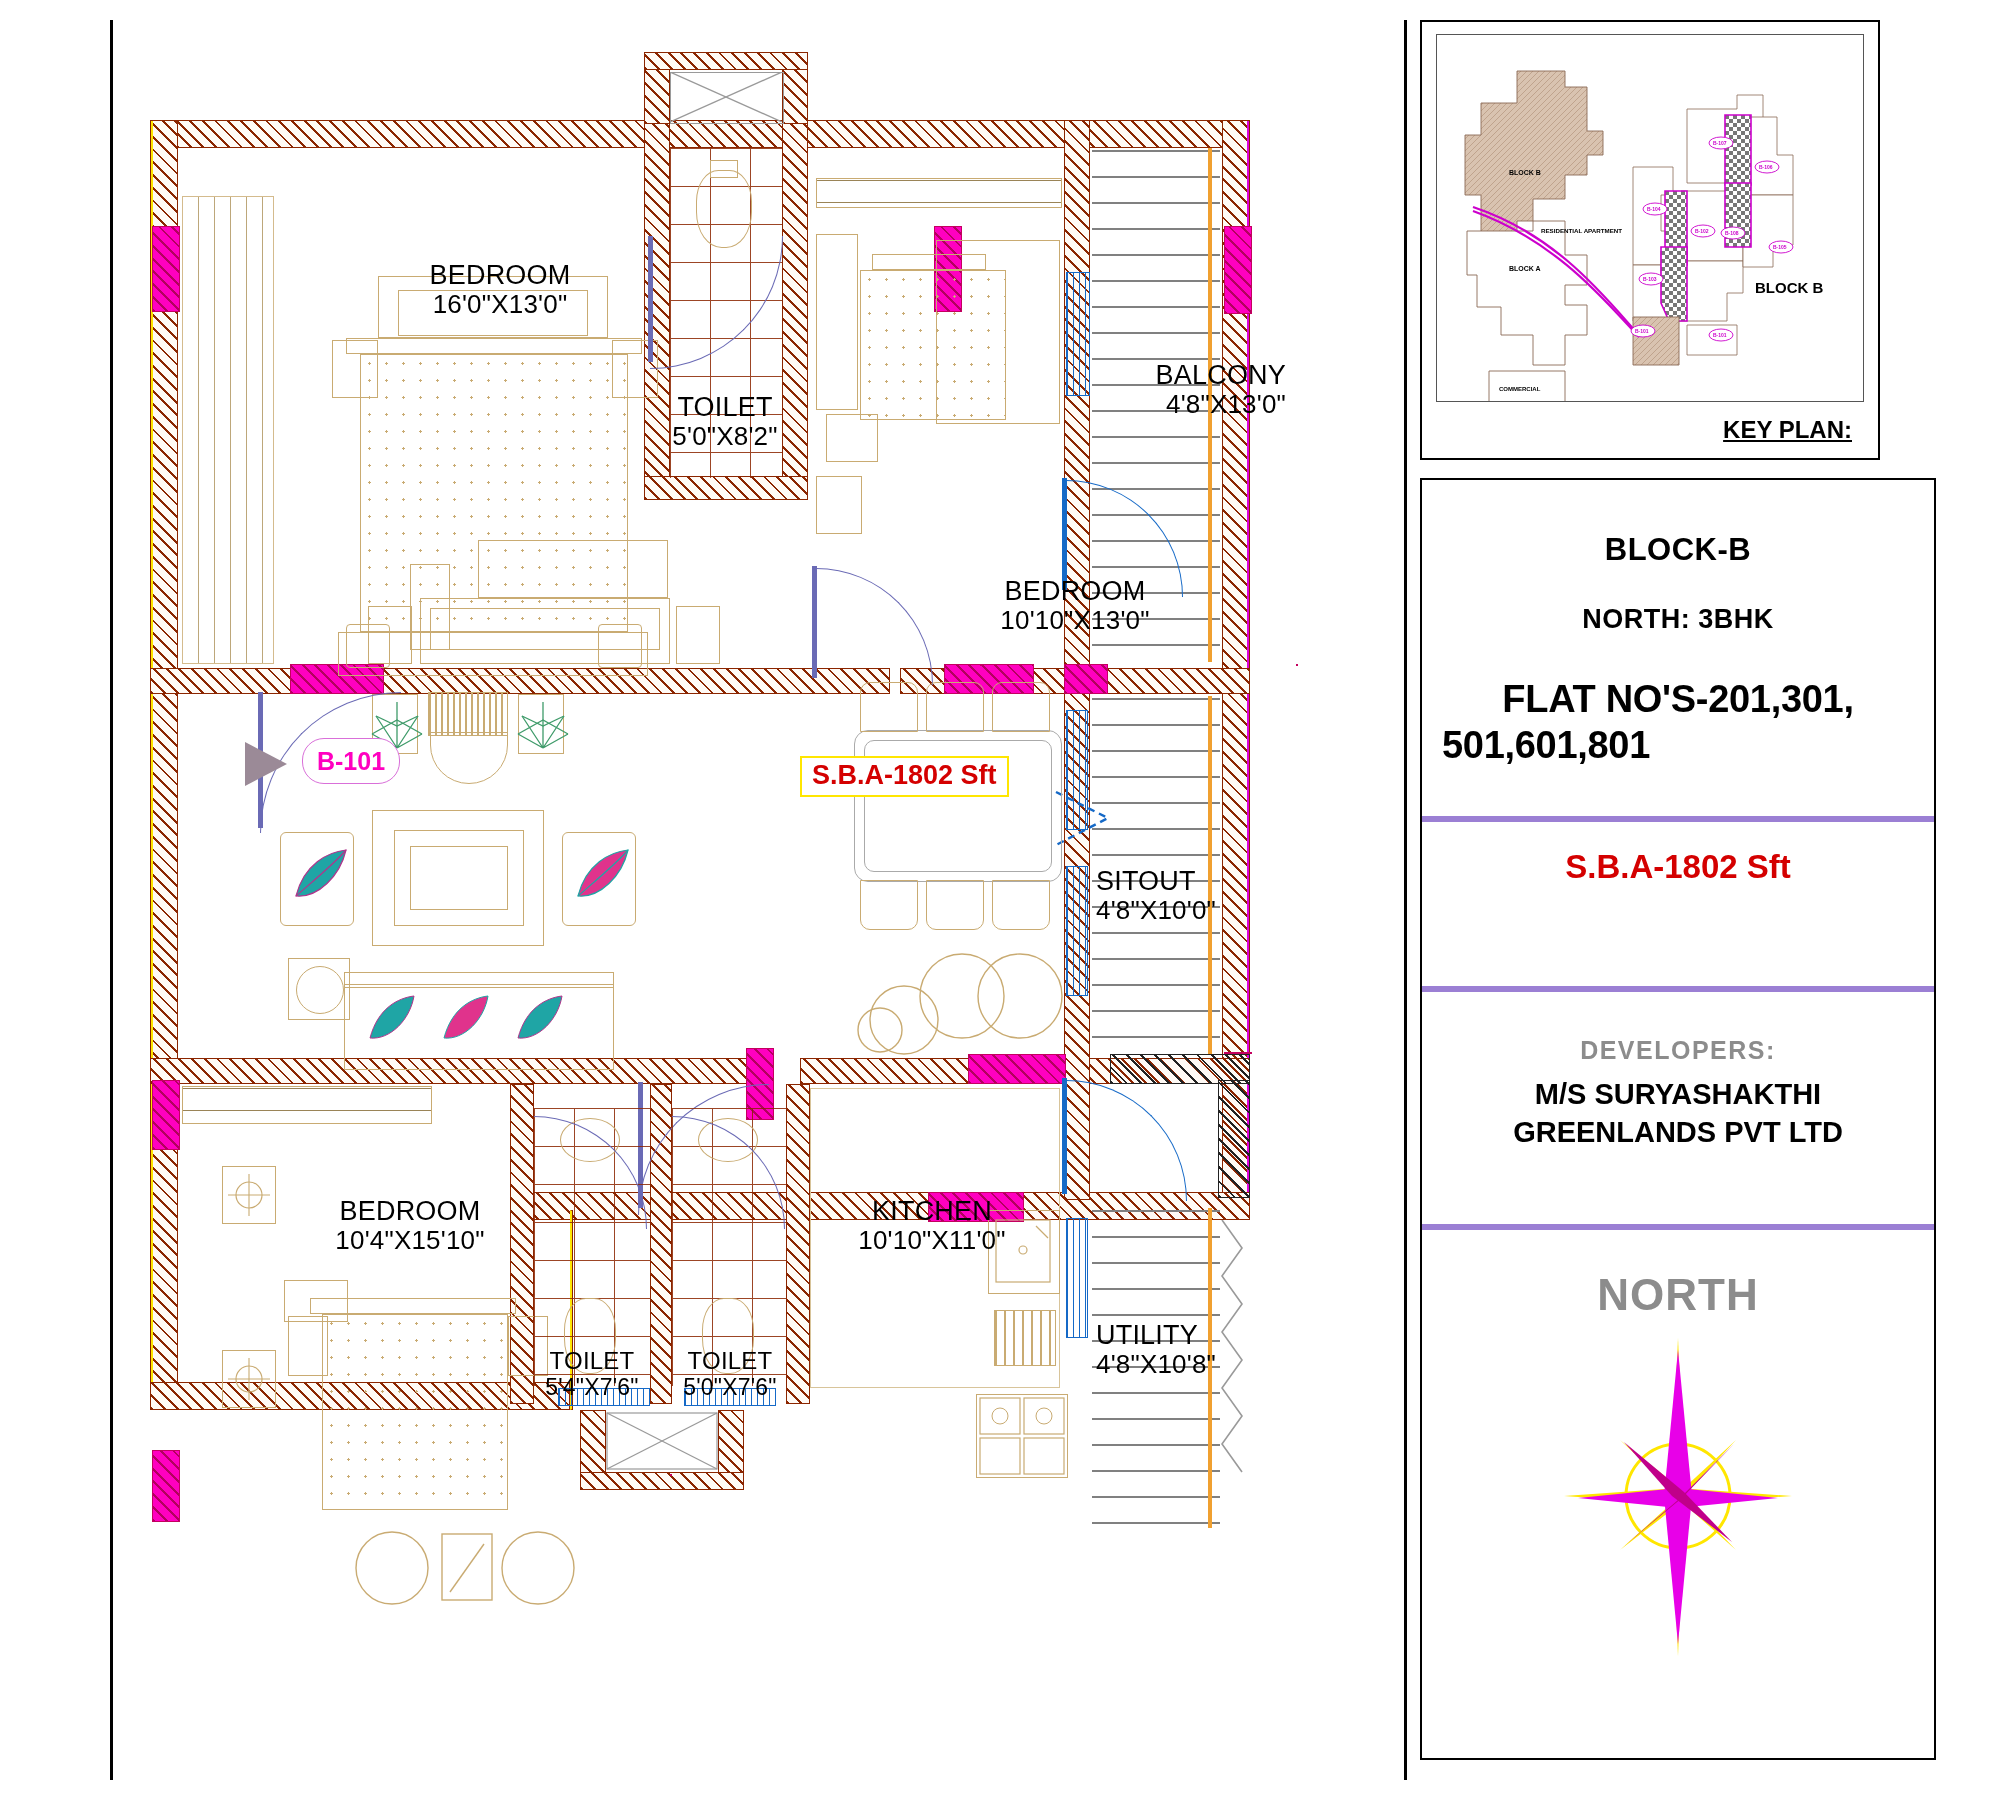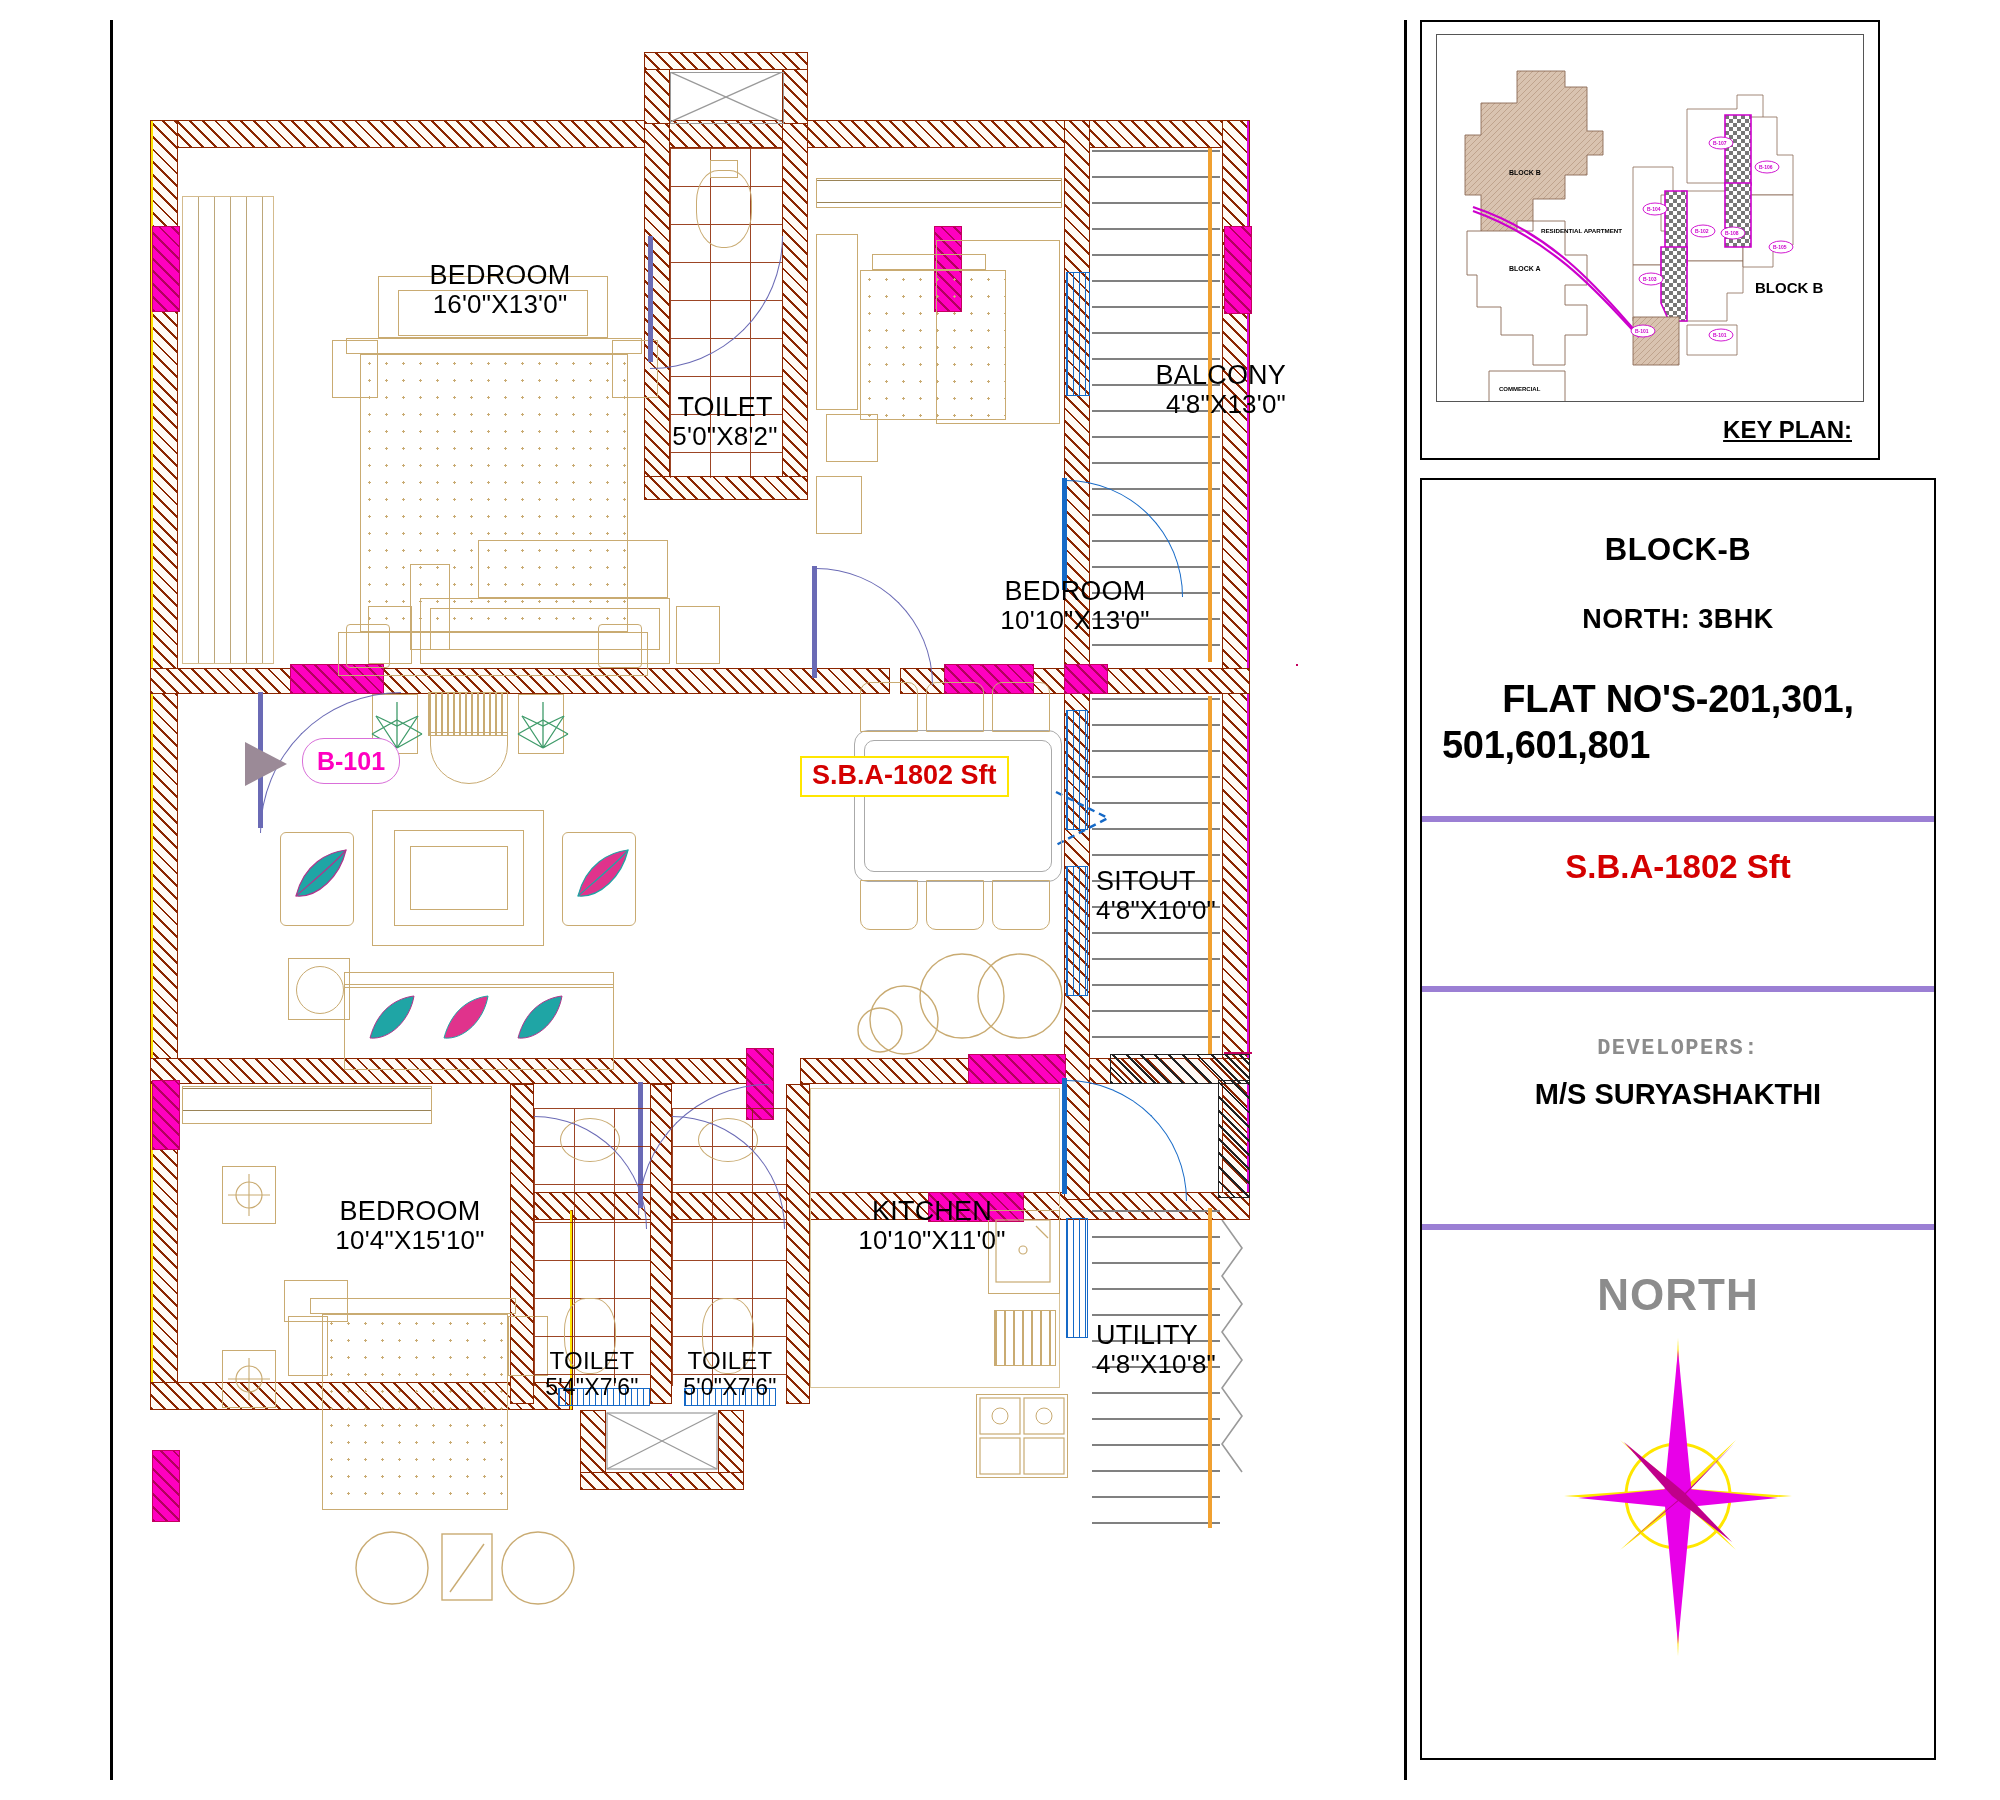--- a/index.html
+++ b/index.html
@@ -91,22 +91,22 @@
       border:2.5px solid #000;box-sizing:border-box;background:#fff;}
   .tb-div{position:absolute;left:0;width:100%;height:0;
       border-top:3px solid #9b7fd4;border-bottom:3px solid #9b7fd4;}
   .tb-cell{position:absolute;left:0;width:100%;text-align:center;}
 
   #tb-block{top:52px;font-size:31px;font-weight:bold;letter-spacing:.5px;}
   #tb-type{top:124px;font-size:27px;font-weight:bold;letter-spacing:.5px;}
   #tb-flat{top:196px;font-size:38px;font-weight:bold;line-height:1.22;
       letter-spacing:-.3px;padding:0 6px;box-sizing:border-box;}
   #tb-sba{top:368px;font-size:33px;font-weight:bold;color:#d40000;}
-  #tb-devlabel{top:556px;font-size:22px;font-weight:bold;color:#8c8c8c;
-      letter-spacing:1.5px;font-family:Liberation Mono, monospace;}
+  #tb-devlabel{top:556px;font-size:25px;font-weight:bold;color:#8c8c8c;
+      letter-spacing:1.5px;}
   #tb-devname{top:596px;font-size:29px;font-weight:bold;line-height:1.3;}
   #tb-north{top:790px;font-size:44px;font-weight:bold;color:#8c8c8c;
       letter-spacing:1px;}
   #compass{position:absolute;left:50%;top:852px;transform:translateX(-50%);}
 
   .plain{position:absolute;}
 </style>
 </head>
 <body>
 
@@ -511,20 +511,21 @@
         <div style="text-align:left;padding-left:14px;">501,601,801</div>
       </div>
 
       <div class="tb-div" style="top:336px;"></div>
       <div class="tb-cell" id="tb-sba">S.B.A-1802 Sft</div>
       <div class="tb-div" style="top:506px;"></div>
 
       <div class="tb-cell" id="tb-devlabel">DEVELOPERS:</div>
       <div class="tb-cell" id="tb-devname">
         <div>M/S  SURYASHAKTHI</div>
+        <div>GREENLANDS PVT LTD</div>
       </div>
       <div class="tb-div" style="top:744px;"></div>
 
       <div class="tb-cell" id="tb-north">NORTH</div>
 
       <svg id="compass" width="240" height="330" viewBox="0 0 240 330">
 
         <polygon points="120,6 127,160 120,324 113,160" fill="#ffe600"></polygon>
         <polygon points="6,164 120,156 234,164 120,172" fill="#ffe600"></polygon>
 

